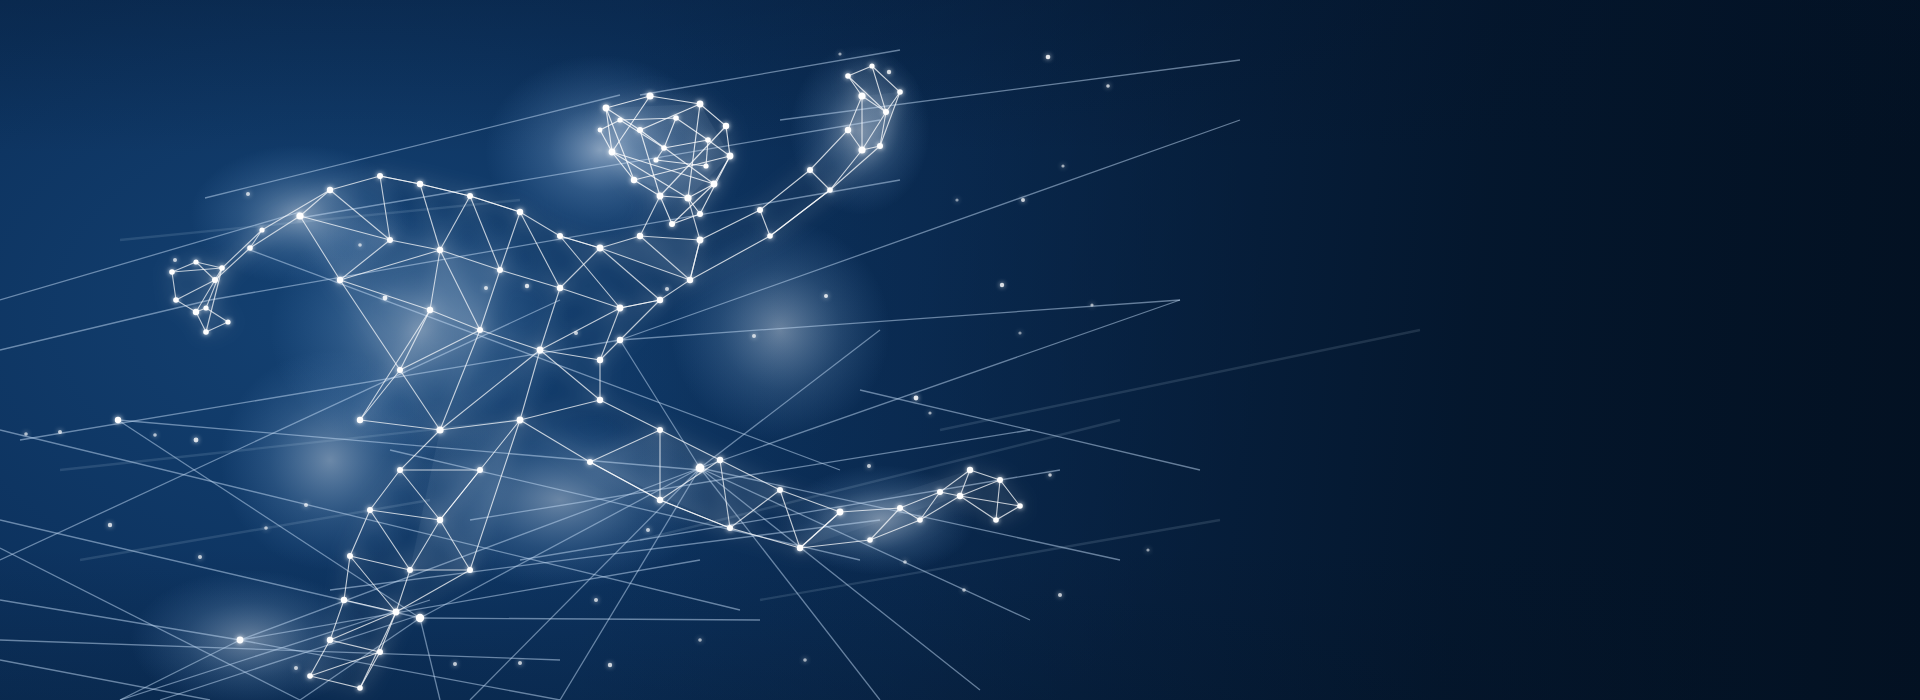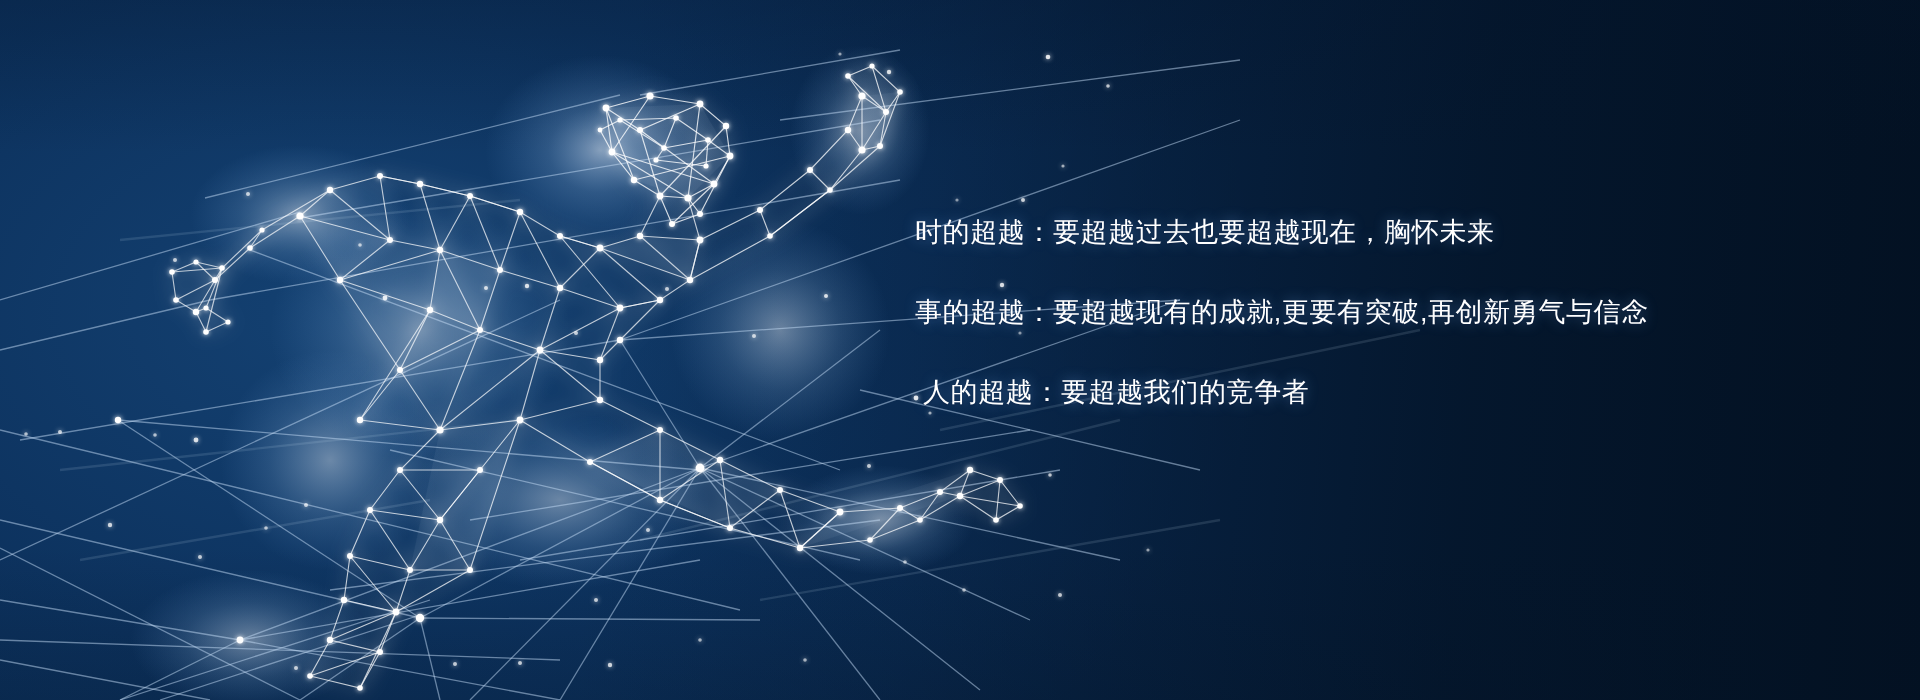--- a/index.html
+++ b/index.html
@@ -512,19 +512,14 @@
         <circle cx="648" cy="530" r="2.0" opacity="0.7"></circle>
         <circle cx="596" cy="600" r="2.0" opacity="0.7"></circle>
         <circle cx="700" cy="640" r="1.8" opacity="0.6"></circle>
         <circle cx="455" cy="664" r="2.0" opacity="0.7"></circle>
         <circle cx="1020" cy="333" r="1.6" opacity="0.5"></circle>
         <circle cx="957" cy="200" r="1.6" opacity="0.5"></circle>
       </g>
     </svg>
   </div>
 
-  <div class="text-block">
-    <div class="tagline l1">时的超越：要超越过去也要超越现在，胸怀未来</div>
-    <div class="tagline l2">事的超越：要超越现有的成就,更要有突破,再创新勇气与信念</div>
-    <div class="tagline l3">人的超越：要超越我们的竞争者</div>
-  </div>
 
 </div>
 
 </body></html>

